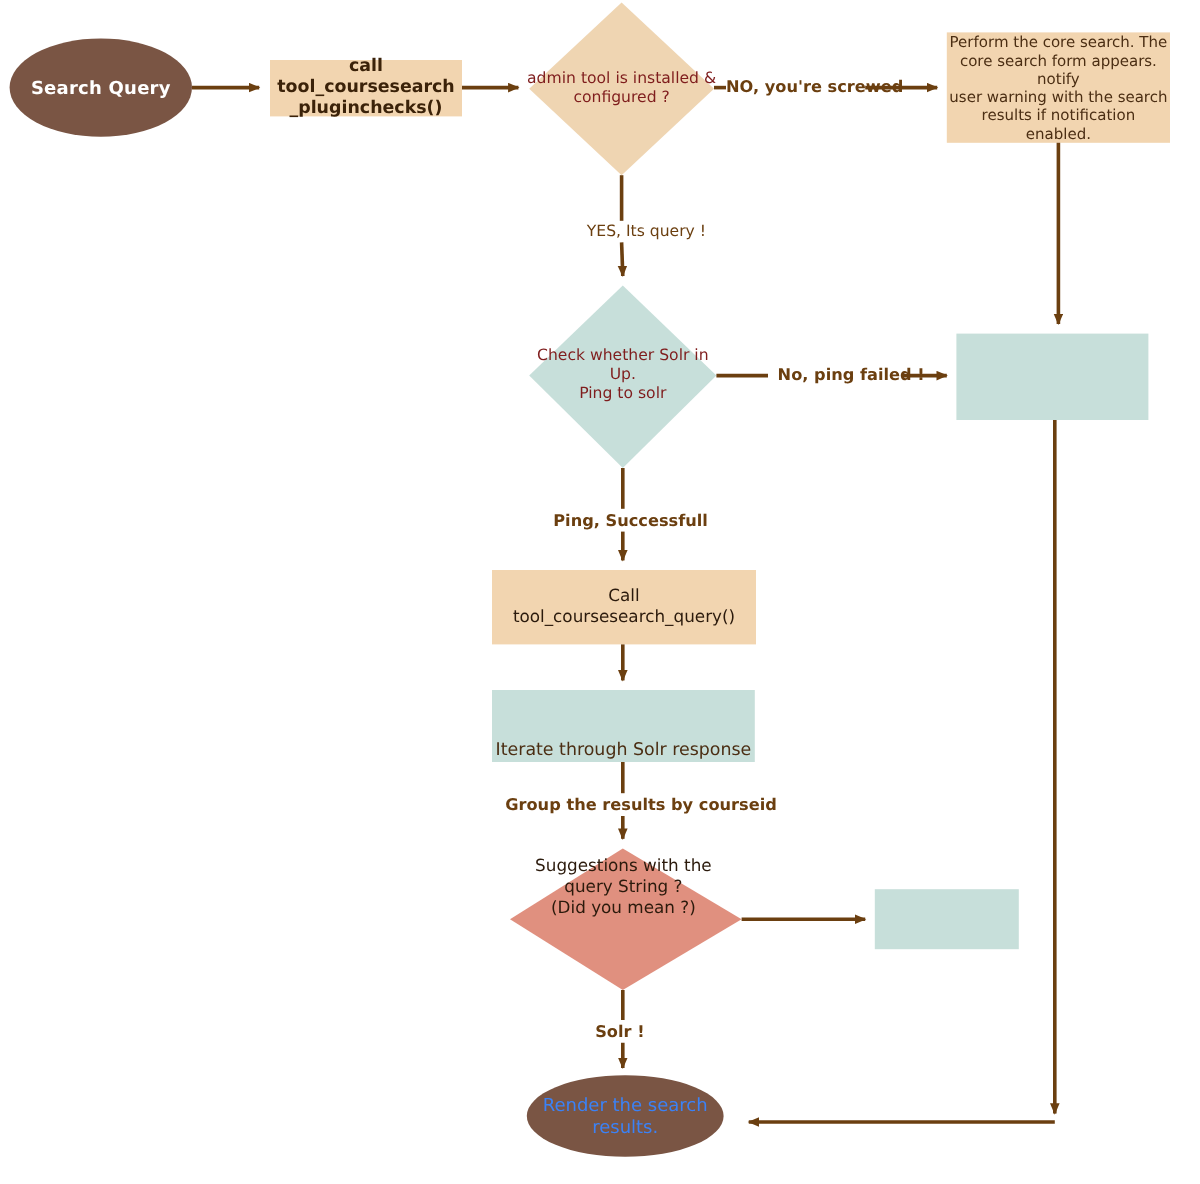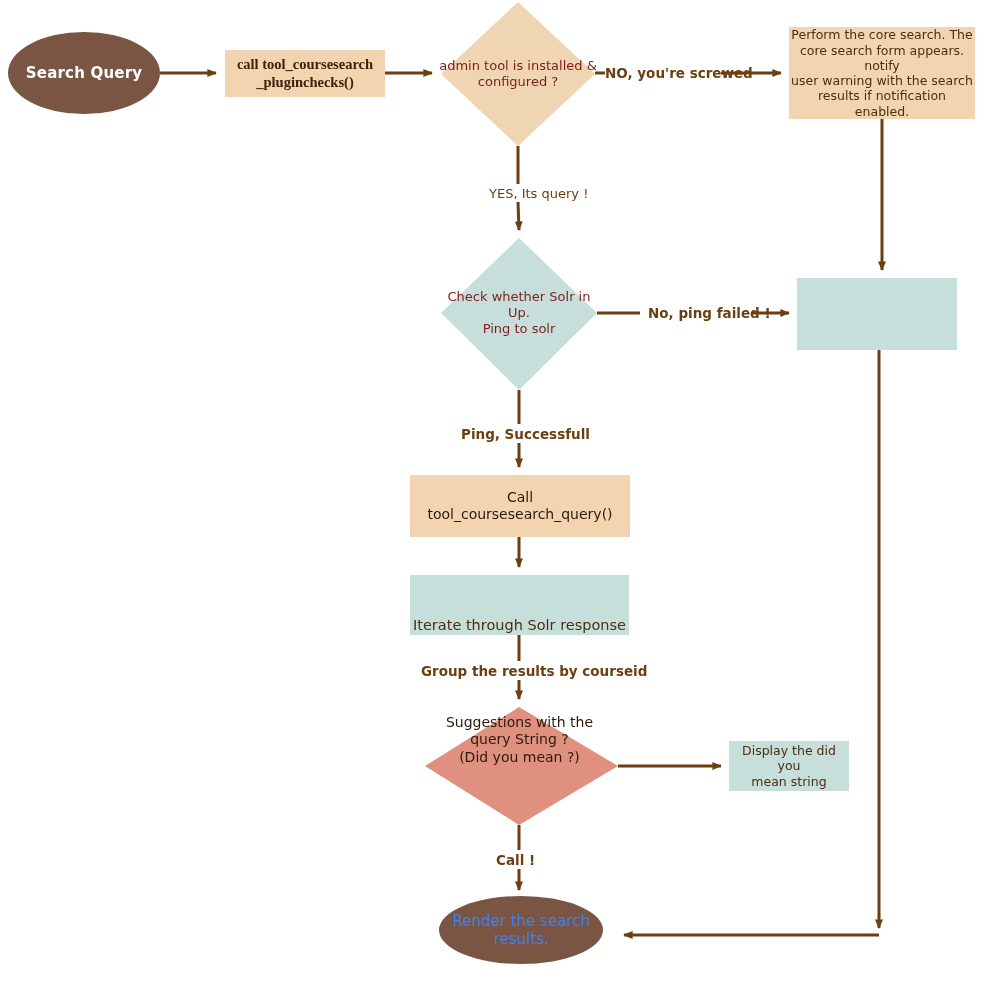--- a/index.html
+++ b/index.html
@@ -147,21 +147,21 @@
 
     <line x1="519" y1="825" x2="519" y2="850" stroke="#6b3f10" stroke-width="3"></line>
     <line x1="519" y1="869" x2="519" y2="890" stroke="#6b3f10" stroke-width="3" marker-end="url(#arrow)"></line>
 
     <line x1="879" y1="350" x2="879" y2="928" stroke="#6b3f10" stroke-width="3" marker-end="url(#arrow)"></line>
     <path d="M 879 935 L 624 935" fill="none" stroke="#6b3f10" stroke-width="3" marker-end="url(#arrow-left)"></path>
   </svg>
 
   <div class="node-label terminal-label" style="left:8px; top:33px; width:152px; height:80px;">Search Query</div>
 
-  <div class="node-label process-label-bold" style="left:225px; top:50px; width:160px; height:47px;font-family:Liberation Serif, serif;">call tool_coursesearch
+  <div class="node-label process-label-bold" style="left:225px; top:50px; width:160px; height:47px;">call tool_coursesearch
 _pluginchecks()</div>
 
   <div class="node-label decision-label" style="left:438px; top:50px; width:160px; height:48px;">admin tool is installed &amp;
 configured ?</div>
 
   <div class="node-label small-label" style="left:789px; top:35px; width:186px; height:76px; font-size:12.5px;">Perform the core search. The
 core search form appears. notify
 user warning with the search
 results if notification enabled.</div>
 
@@ -171,30 +171,28 @@
 
   <div class="node-label decision-label-dark" style="left:410px; top:479px; width:220px; height:54px;">Call
 tool_coursesearch_query()</div>
 
   <div class="node-label process-label" style="left:410px; top:575px; width:219px; height:60px;margin-top:21px;">Iterate through Solr response</div>
 
   <div class="node-label decision-label-dark" style="left:442px; top:712px; width:155px; height:56px;">Suggestions with the
 query String ?
 (Did you mean ?)</div>
 
-  <div class="node-label small-label" style="left:729px; top:741px; width:120px; height:50px; font-size:12.5px;">Display the did you
-mean string</div>
 
   <div class="node-label terminal-label-dark" style="left:439px; top:896px; width:164px; height:68px;">Render the search results.</div>
 
   <div class="edge-label edge-label-bold" style="left:605px; top:65px;">NO, you're screwed</div>
 
   <div class="edge-label edge-label-plain" style="left:489px; top:186px;">YES, Its query !</div>
 
   <div class="edge-label edge-label-bold" style="left:648px; top:305px;">No, ping failed !</div>
 
   <div class="edge-label edge-label-bold" style="left:461px; top:426px;">Ping, Successfull</div>
 
   <div class="edge-label edge-label-bold" style="left:421px; top:663px;">Group the results by courseid</div>
 
-  <div class="edge-label edge-label-bold" style="left:496px; top:852px;">Call !</div>
+  <div class="edge-label edge-label-bold" style="left:496px; top:852px;">Solr !</div>
 
 </div>
 
 </body></html>

